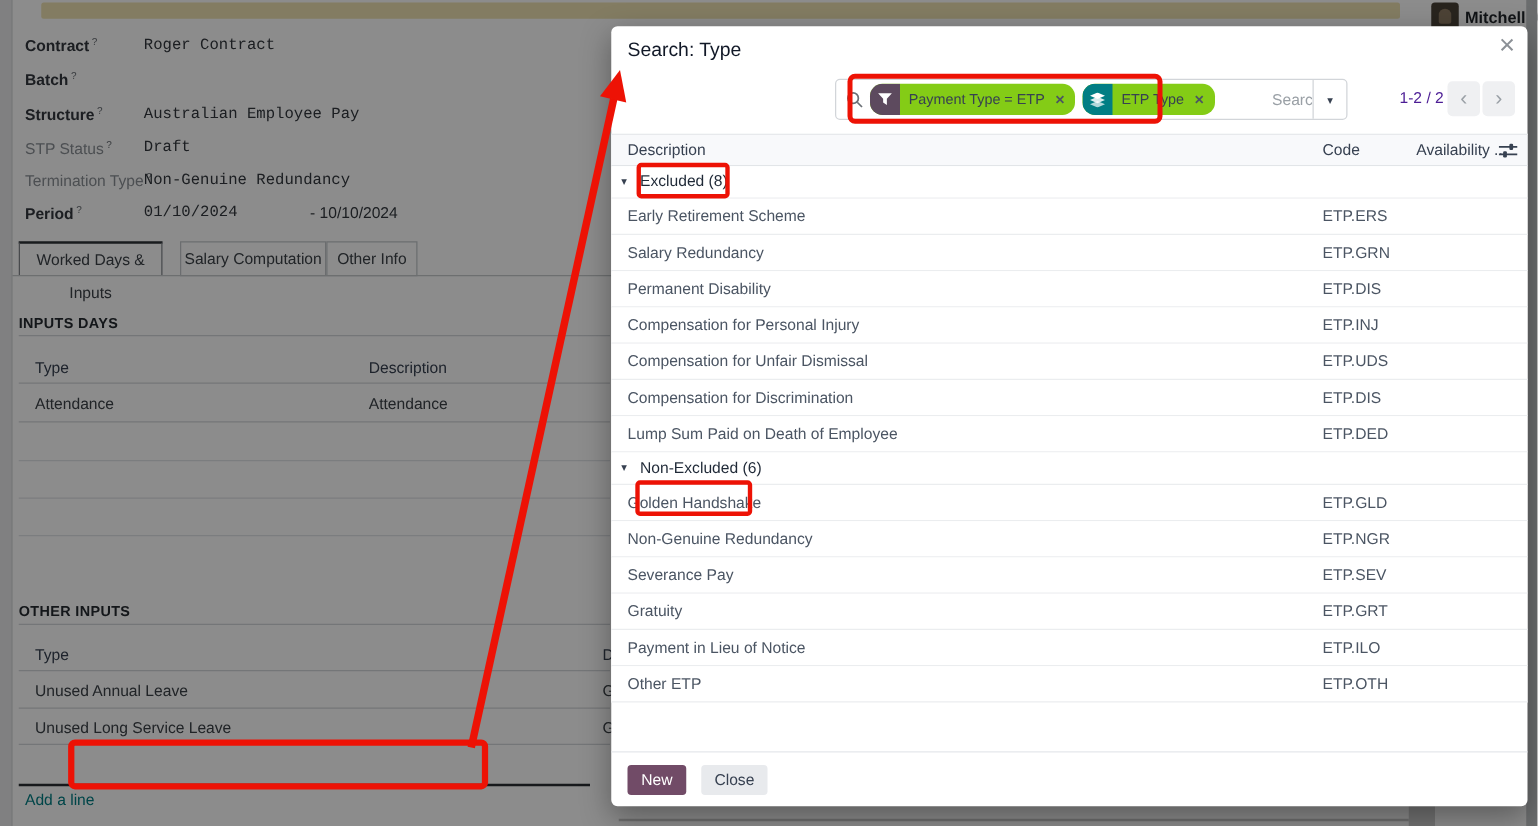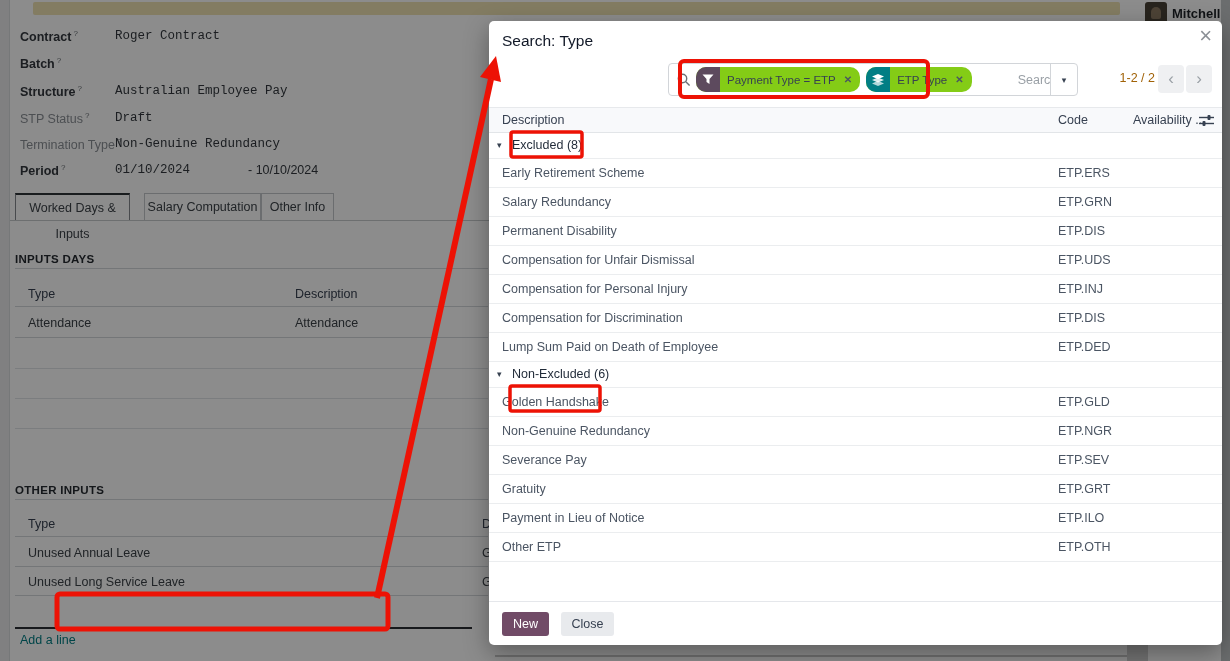--- a/index.html
+++ b/index.html
@@ -50,21 +50,21 @@
   .searchbar{position:absolute;left:179px;top:42px;width:410px;height:33px;border:1px solid #d2d5d9;border-radius:4px;display:flex;align-items:center;background:#fff;}
   .mag{margin:0 5px 0 8px;flex:0 0 auto;display:flex;}
   .chip{display:inline-flex;align-items:center;height:25px;background:#84cc16;border-radius:10px;overflow:hidden;margin-right:6px;flex:0 0 auto;}
   .chip-icon{width:24px;height:25px;display:flex;align-items:center;justify-content:center;}
   .chip-icon.filter{background:#5d4a5e;}
   .chip-icon.groupby{background:var(--teal);}
   .chip-label{padding:0 7px;font-size:11.5px;color:#374151;white-space:nowrap;}
   .chip-x{padding:0 8px 0 1px;font-size:10px;font-weight:700;color:#4b5563;cursor:pointer;}
   .placeholder{color:#9aa0a6;white-space:nowrap;overflow:hidden;flex:1 1 auto;margin-left:40px;}
   .sb-caret{flex:0 0 27px;height:100%;border-left:1px solid #d2d5d9;display:flex;align-items:center;justify-content:center;color:#374151;font-size:9px;cursor:pointer;}
-  .pager-range{position:absolute;left:600px;top:50px;width:66px;text-align:right;color:#a16207;}
+  .pager-range{position:absolute;left:600px;top:50px;width:66px;text-align:right;color:#4c1d95;}
   .pager-btn{position:absolute;top:44px;width:26px;height:28px;background:#eff0f2;border-radius:4px;display:flex;align-items:center;justify-content:center;color:#9aa0a6;font-size:17px;cursor:pointer;}
   .m-thead{position:absolute;left:0;right:0;top:86px;height:26px;background:#f8f9fb;border-top:1px solid #e7e9ec;border-bottom:1px solid #e2e5e8;}
   .m-th{position:absolute;top:5px;color:#374151;}
   .opt-icon{position:absolute;right:8px;top:6px;cursor:pointer;display:flex;}
   .m-body{position:absolute;left:0;right:0;top:112px;}
   .m-row{position:relative;border-bottom:1px solid #ebedef;background:#fff;cursor:pointer;}
   .m-row.item{height:29px;}
   .m-row.group{height:26px;}
   .m-row .desc{position:absolute;left:13px;top:7px;color:#4b5563;white-space:nowrap;}
   .m-row .code{position:absolute;left:569px;top:7px;color:#4b5563;}
@@ -224,26 +224,26 @@
         </div>
         <div class="m-row item">
           <span class="desc">Salary Redundancy</span>
           <span class="code">ETP.GRN</span>
         </div>
         <div class="m-row item">
           <span class="desc">Permanent Disability</span>
           <span class="code">ETP.DIS</span>
         </div>
         <div class="m-row item">
+          <span class="desc">Compensation for Personal Injury</span>
+          <span class="code">ETP.INJ</span>
+        </div>
+        <div class="m-row item">
           <span class="desc">Compensation for Unfair Dismissal</span>
           <span class="code">ETP.UDS</span>
-        </div>
-        <div class="m-row item">
-          <span class="desc">Compensation for Personal Injury</span>
-          <span class="code">ETP.INJ</span>
         </div>
         <div class="m-row item">
           <span class="desc">Compensation for Discrimination</span>
           <span class="code">ETP.DIS</span>
         </div>
         <div class="m-row item">
           <span class="desc">Lump Sum Paid on Death of Employee</span>
           <span class="code">ETP.DED</span>
         </div>
         <div class="m-row group">

